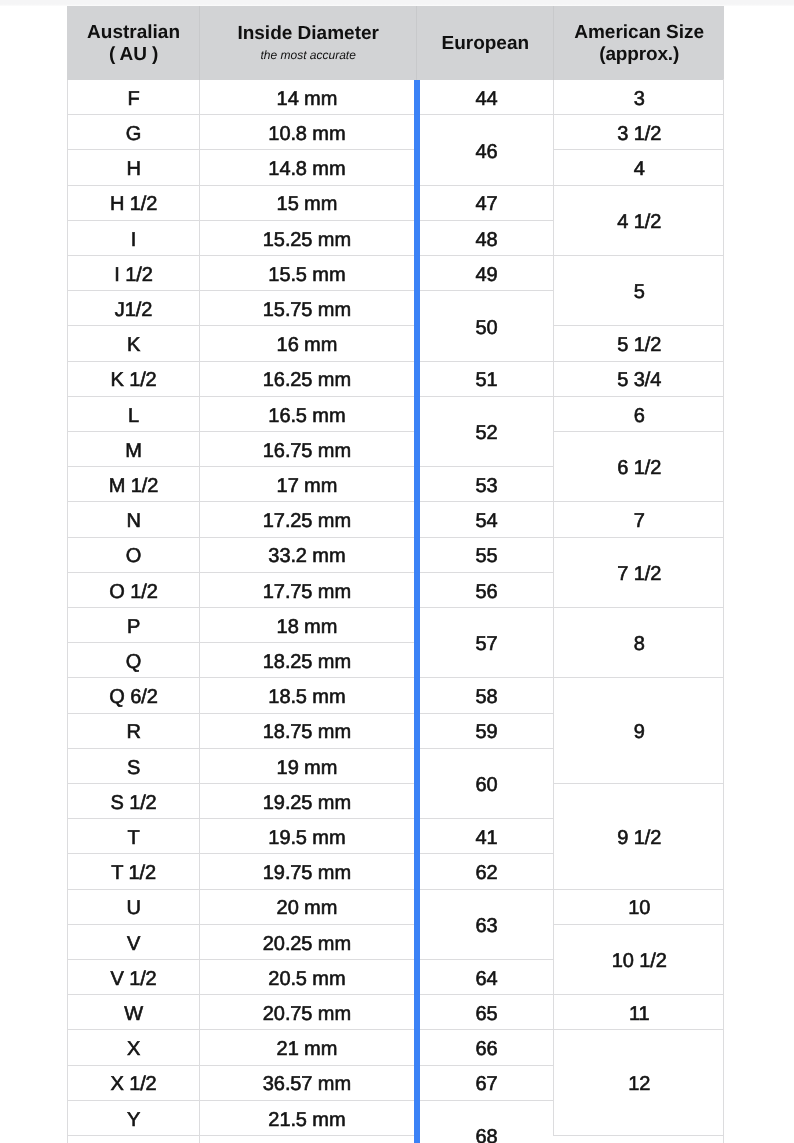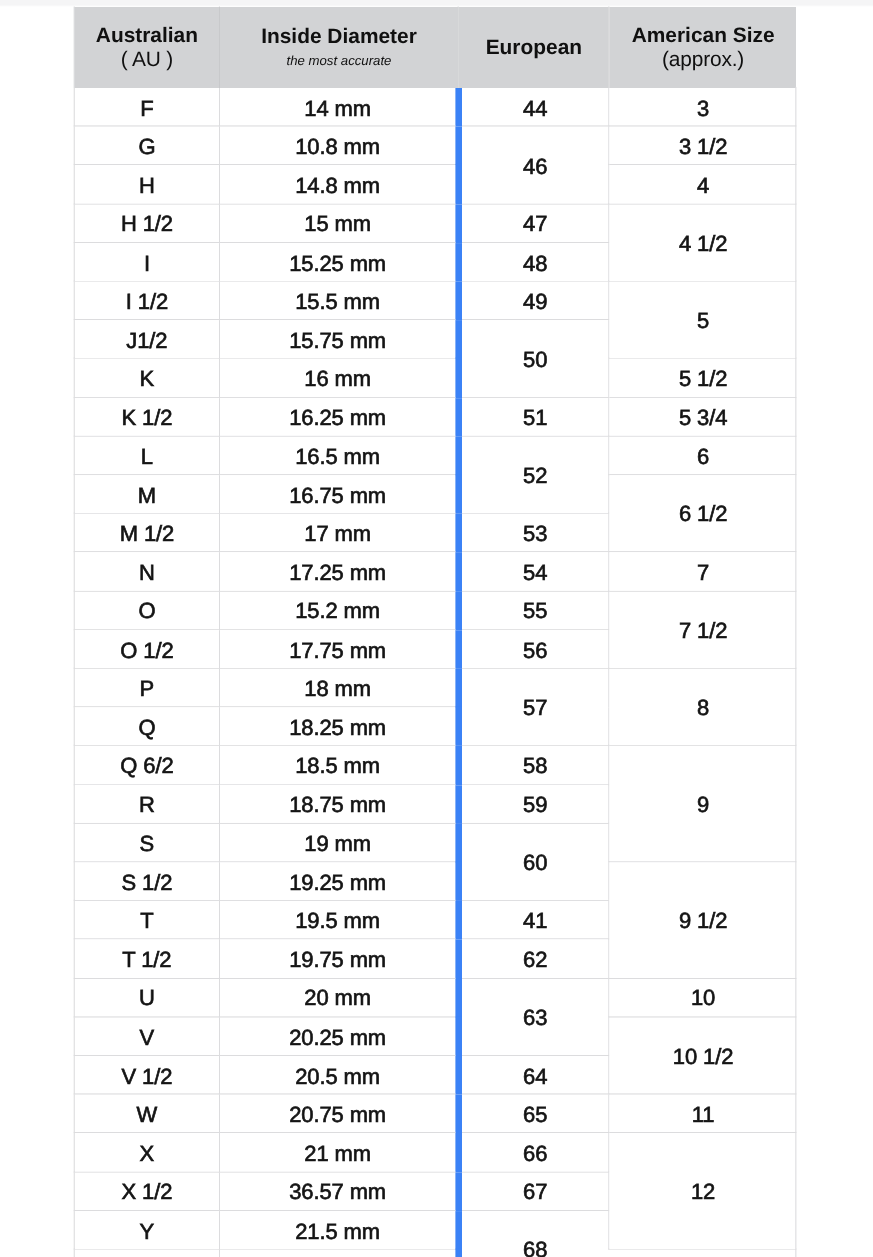--- a/index.html
+++ b/index.html
@@ -63,21 +63,21 @@
     opacity: 0.999;
     font-size: 19px;
     font-weight: bold;
     line-height: 19px;
     letter-spacing: 0px;
   }
   thead th .line2 {
     display: block;
     opacity: 0.999;
     font-size: 19px;
-    font-weight: normal;
+    font-weight: bold;
     line-height: 19px;
     letter-spacing: -0.15px;
     margin-top: 3px;
   }
   thead th .sub {
     display: block;
     opacity: 0.999;
     font-size: 12px;
     font-weight: normal;
     font-style: italic;
@@ -212,21 +212,21 @@
             <td class="col-eu"><span>53</span></td>
           </tr>
           <tr>
             <td class="col-au"><span>N</span></td>
             <td class="col-id"><span>17.25 mm</span></td>
             <td class="col-eu"><span>54</span></td>
             <td class="col-us"><span>7</span></td>
           </tr>
           <tr>
             <td class="col-au"><span>O</span></td>
-            <td class="col-id"><span>15.2 mm</span></td>
+            <td class="col-id"><span>33.2 mm</span></td>
             <td class="col-eu"><span>55</span></td>
             <td class="col-us" rowspan="2"><span>7 1/2</span></td>
           </tr>
           <tr>
             <td class="col-au"><span>O 1/2</span></td>
             <td class="col-id"><span>17.75 mm</span></td>
             <td class="col-eu"><span>56</span></td>
           </tr>
           <tr>
             <td class="col-au"><span>P</span></td>

